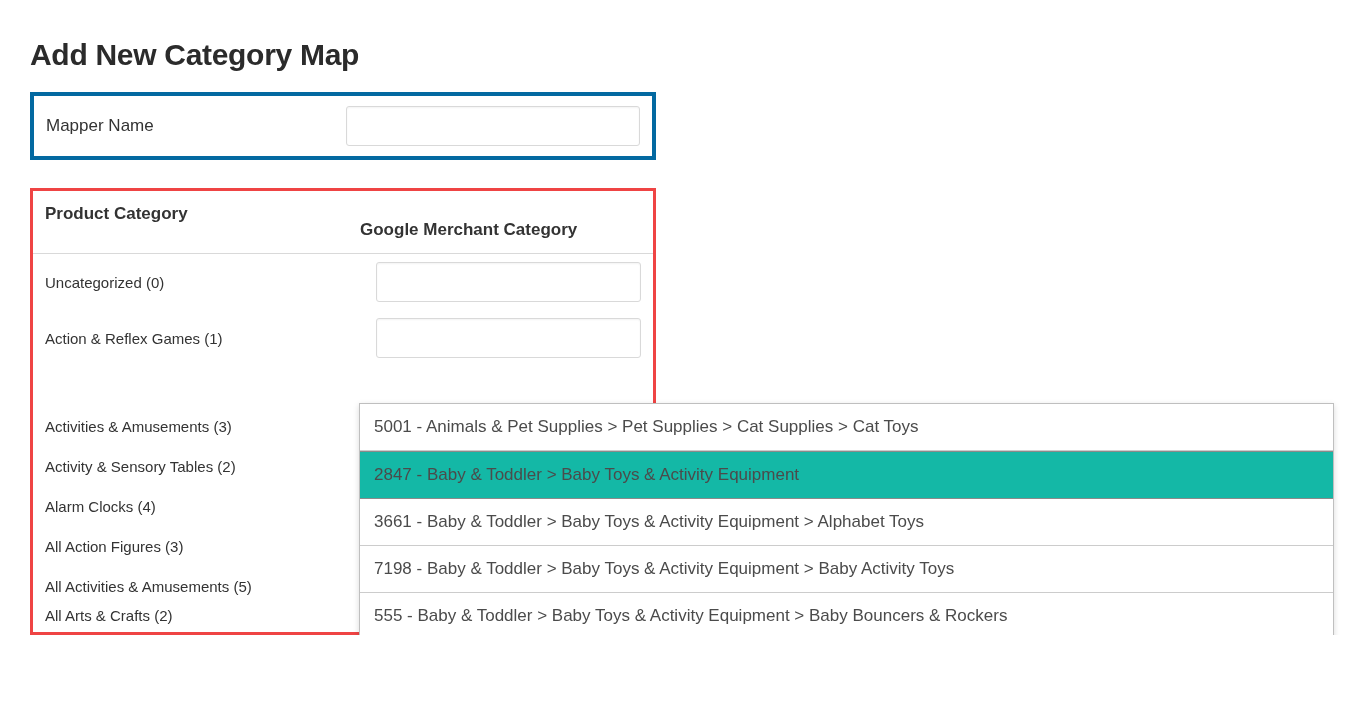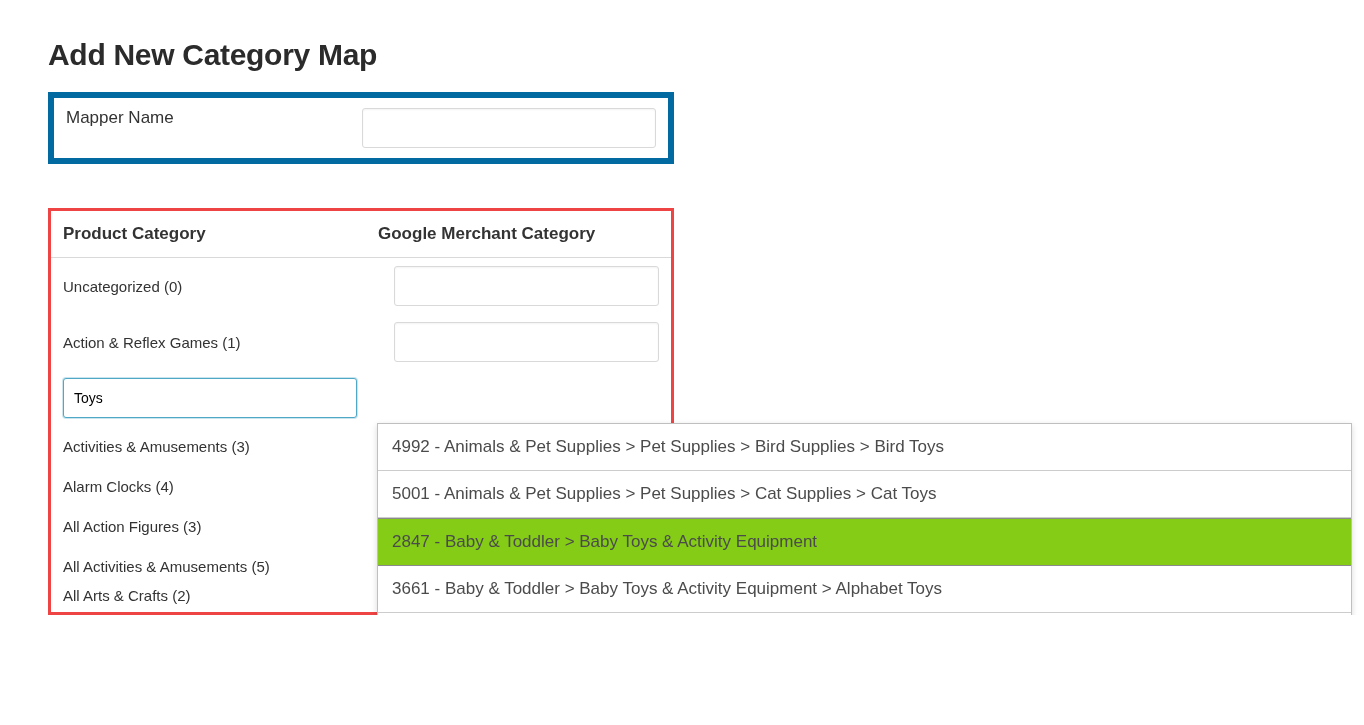--- a/index.html
+++ b/index.html
@@ -3,41 +3,41 @@
 <meta charset="utf-8">
 <style>
   html, body {
     margin: 0;
     padding: 0;
     font-family: -apple-system, BlinkMacSystemFont, "Segoe UI", Helvetica, Arial, sans-serif;
     background: #ffffff;
     color: #333;
   }
   .page {
-    padding: 38px 38px 0 48px;
+    padding: 38px 38px 0 30px;
     box-sizing: border-box;
     width: 1364px;
   }
   h1.page-title {
     font-size: 30px;
     font-weight: 700;
     color: #2b2b2b;
     margin: 0 0 20px 0;
     letter-spacing: -0.3px;
   }
 
   
   .mapper-box {
-    border: 6px solid #0369a1;
+    border: 4px solid #0369a1;
     width: 626px;
     box-sizing: border-box;
     display: flex;
-    align-items: flex-start;
+    align-items: center;
     padding: 10px 12px;
-    margin-bottom: 44px;
+    margin-bottom: 28px;
   }
   .mapper-label {
     flex: 1;
     font-size: 17px;
     color: #333;
     font-weight: 500;
   }
   .mapper-input {
     width: 294px;
     height: 40px;
@@ -65,20 +65,21 @@
     font-size: 17px;
     font-weight: 600;
     color: #333;
   }
   .col-left {
     width: 315px;
     flex-shrink: 0;
   }
   .col-right {
     flex: 1;
+    margin-top: 16px;
   }
   .cat-row {
     display: flex;
     align-items: center;
     padding: 8px 12px;
     min-height: 40px;
     box-sizing: border-box;
     gap: 16px;
   }
   .cat-row .row-label {
@@ -129,21 +130,21 @@
     padding: 13px 14px;
     font-size: 17px;
     color: #4b4b4b;
     border-bottom: 1px solid #ccc;
     cursor: pointer;
   }
   .dropdown-item:last-child {
     border-bottom: none;
   }
   .dropdown-item.highlight {
-    background: #84cc16;
+    background: #14b8a6;
     border-top: 1px solid #8a8a8a;
     border-bottom: 1px solid #8a8a8a;
   }
 </style>
 </head>
 <body>
 
 <div class="page">
 
   <h1 class="page-title">Add New Category Map</h1>
@@ -162,41 +163,42 @@
     <div id="rows-container">
         <div class="cat-row">
           <div class="row-label">Uncategorized (0)</div>
           <input type="text" class="cat-input" style="">
         </div>
         <div class="cat-row">
           <div class="row-label">Action &amp; Reflex Games (1)</div>
           <input type="text" class="cat-input" style="">
         </div>
         <div class="cat-row">
-          <input type="text" class="cat-input active" value="Toys" style="">
         </div>
         <div class="cat-row">
           <div class="row-label">Activities &amp; Amusements (3)</div>
+        </div>
+        <div class="cat-row">
+          <div class="row-label">Activity &amp; Sensory Tables (2)</div>
         </div>
         <div class="cat-row">
           <div class="row-label">Alarm Clocks (4)</div>
         </div>
         <div class="cat-row">
           <div class="row-label">All Action Figures (3)</div>
         </div>
         <div class="cat-row">
           <div class="row-label">All Activities &amp; Amusements (5)</div>
         </div>
         <div class="cat-row partial">
           <div class="row-label">All Arts &amp; Crafts (2)</div>
         </div>
       </div>
 
     <div class="dropdown" id="dropdown">
-        <div class="dropdown-item">4992 - Animals &amp; Pet Supplies &gt; Pet Supplies &gt; Bird Supplies &gt; Bird Toys</div>
         <div class="dropdown-item">5001 - Animals &amp; Pet Supplies &gt; Pet Supplies &gt; Cat Supplies &gt; Cat Toys</div>
         <div class="dropdown-item highlight">2847 - Baby &amp; Toddler &gt; Baby Toys &amp; Activity Equipment</div>
         <div class="dropdown-item">3661 - Baby &amp; Toddler &gt; Baby Toys &amp; Activity Equipment &gt; Alphabet Toys</div>
         <div class="dropdown-item">7198 - Baby &amp; Toddler &gt; Baby Toys &amp; Activity Equipment &gt; Baby Activity Toys</div>
         <div class="dropdown-item">555 - Baby &amp; Toddler &gt; Baby Toys &amp; Activity Equipment &gt; Baby Bouncers &amp; Rockers</div>
       </div>
   </div>
 
 </div>
 

